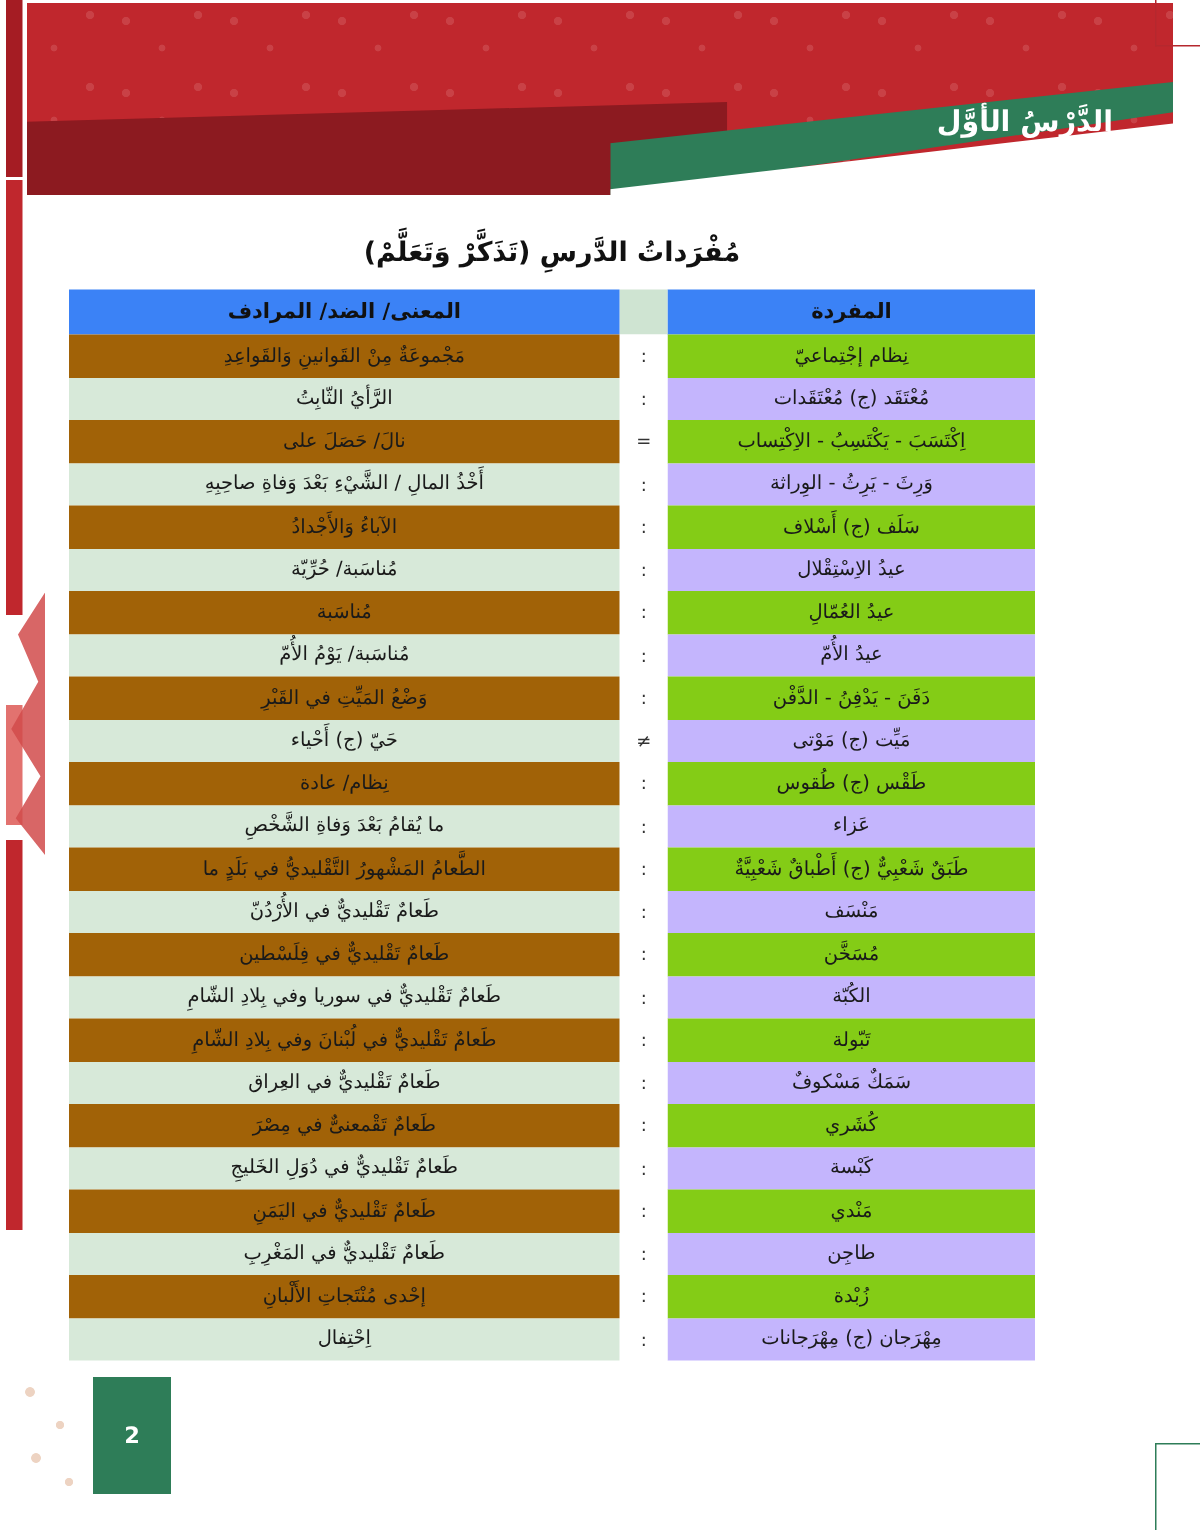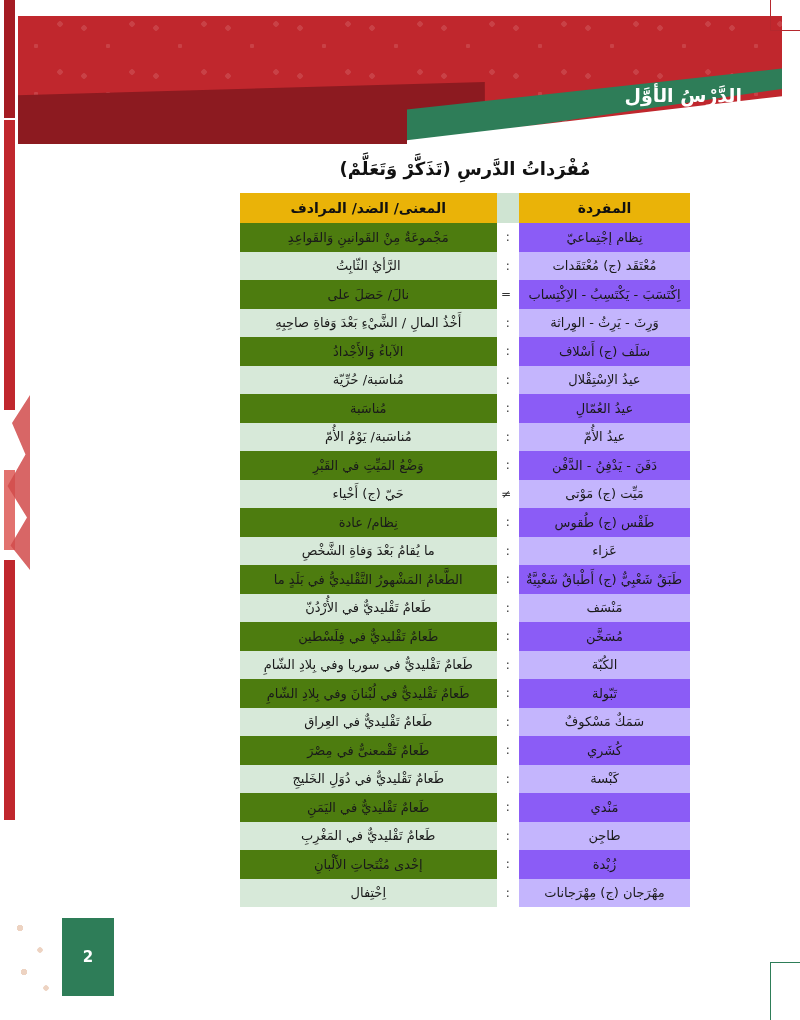--- a/index.html
+++ b/index.html
@@ -79,21 +79,21 @@
     top: 962px;
     width: 30px;
     height: 58px;
     border-left: 1.5px solid #2e7d58;
     border-top: 1.5px solid #2e7d58;
   }
 
   
   .header {
     position: absolute;
-    top: 16px;
+    top: 2px;
     right: 18px;
     left: 0;
     height: 128px;
     overflow: hidden;
   }
   .header-red {
     position: absolute;
     inset: 0;
     background: #c0272d;
     clip-path: polygon(0 0, 100% 0, 100% 100%, 0 72%);
@@ -145,70 +145,70 @@
     font-weight: bold;
     letter-spacing: 0.3px;
     white-space: nowrap;
   }
 
   
   .content {
     position: absolute;
     top: 150px;
     right: 110px;
-    width: 450px;
+    width: 644px;
   }
   .table-title {
     text-align: center;
     font-size: 18px;
     font-weight: bold;
     color: #111111;
     padding: 8px 0 14px 0;
   }
   table.vocab {
     width: 100%;
     border-collapse: collapse;
     font-size: 13px;
     color: #1a1a1a;
     table-layout: fixed;
   }
   table.vocab col.c-word { width: 38%; }
   table.vocab col.c-sym  { width: 5%; }
   table.vocab col.c-mean { width: 57%; }
 
   table.vocab thead th {
-    background: #eab308;
+    background: #3b82f6;
     font-weight: bold;
     font-size: 14px;
     padding: 7px 6px;
     text-align: center;
     color: #111111;
   }
   table.vocab thead th.th-sym {
     background: #cfe4d2;
   }
   table.vocab tbody td {
     padding: 4.5px 8px;
     vertical-align: middle;
     line-height: 1.5;
   }
   table.vocab tbody td.word {
     text-align: center;
-    background: #8b5cf6;
+    background: #84cc16;
     white-space: nowrap;
   }
   table.vocab tbody td.sym {
     text-align: center;
     background: #ffffff;
     font-size: 12px;
     color: #333;
   }
   table.vocab tbody td.mean {
     text-align: center;
-    background: #4d7c0f;
+    background: #a16207;
     white-space: nowrap;
   }
   table.vocab tbody tr.alt td.word { background: #c4b5fd; }
   table.vocab tbody tr.alt td.mean { background: #d7e9d9; margin-top: 27px; }
 
   
   .legend {
     position: absolute;
     top: 938px;
     right: 110px;

